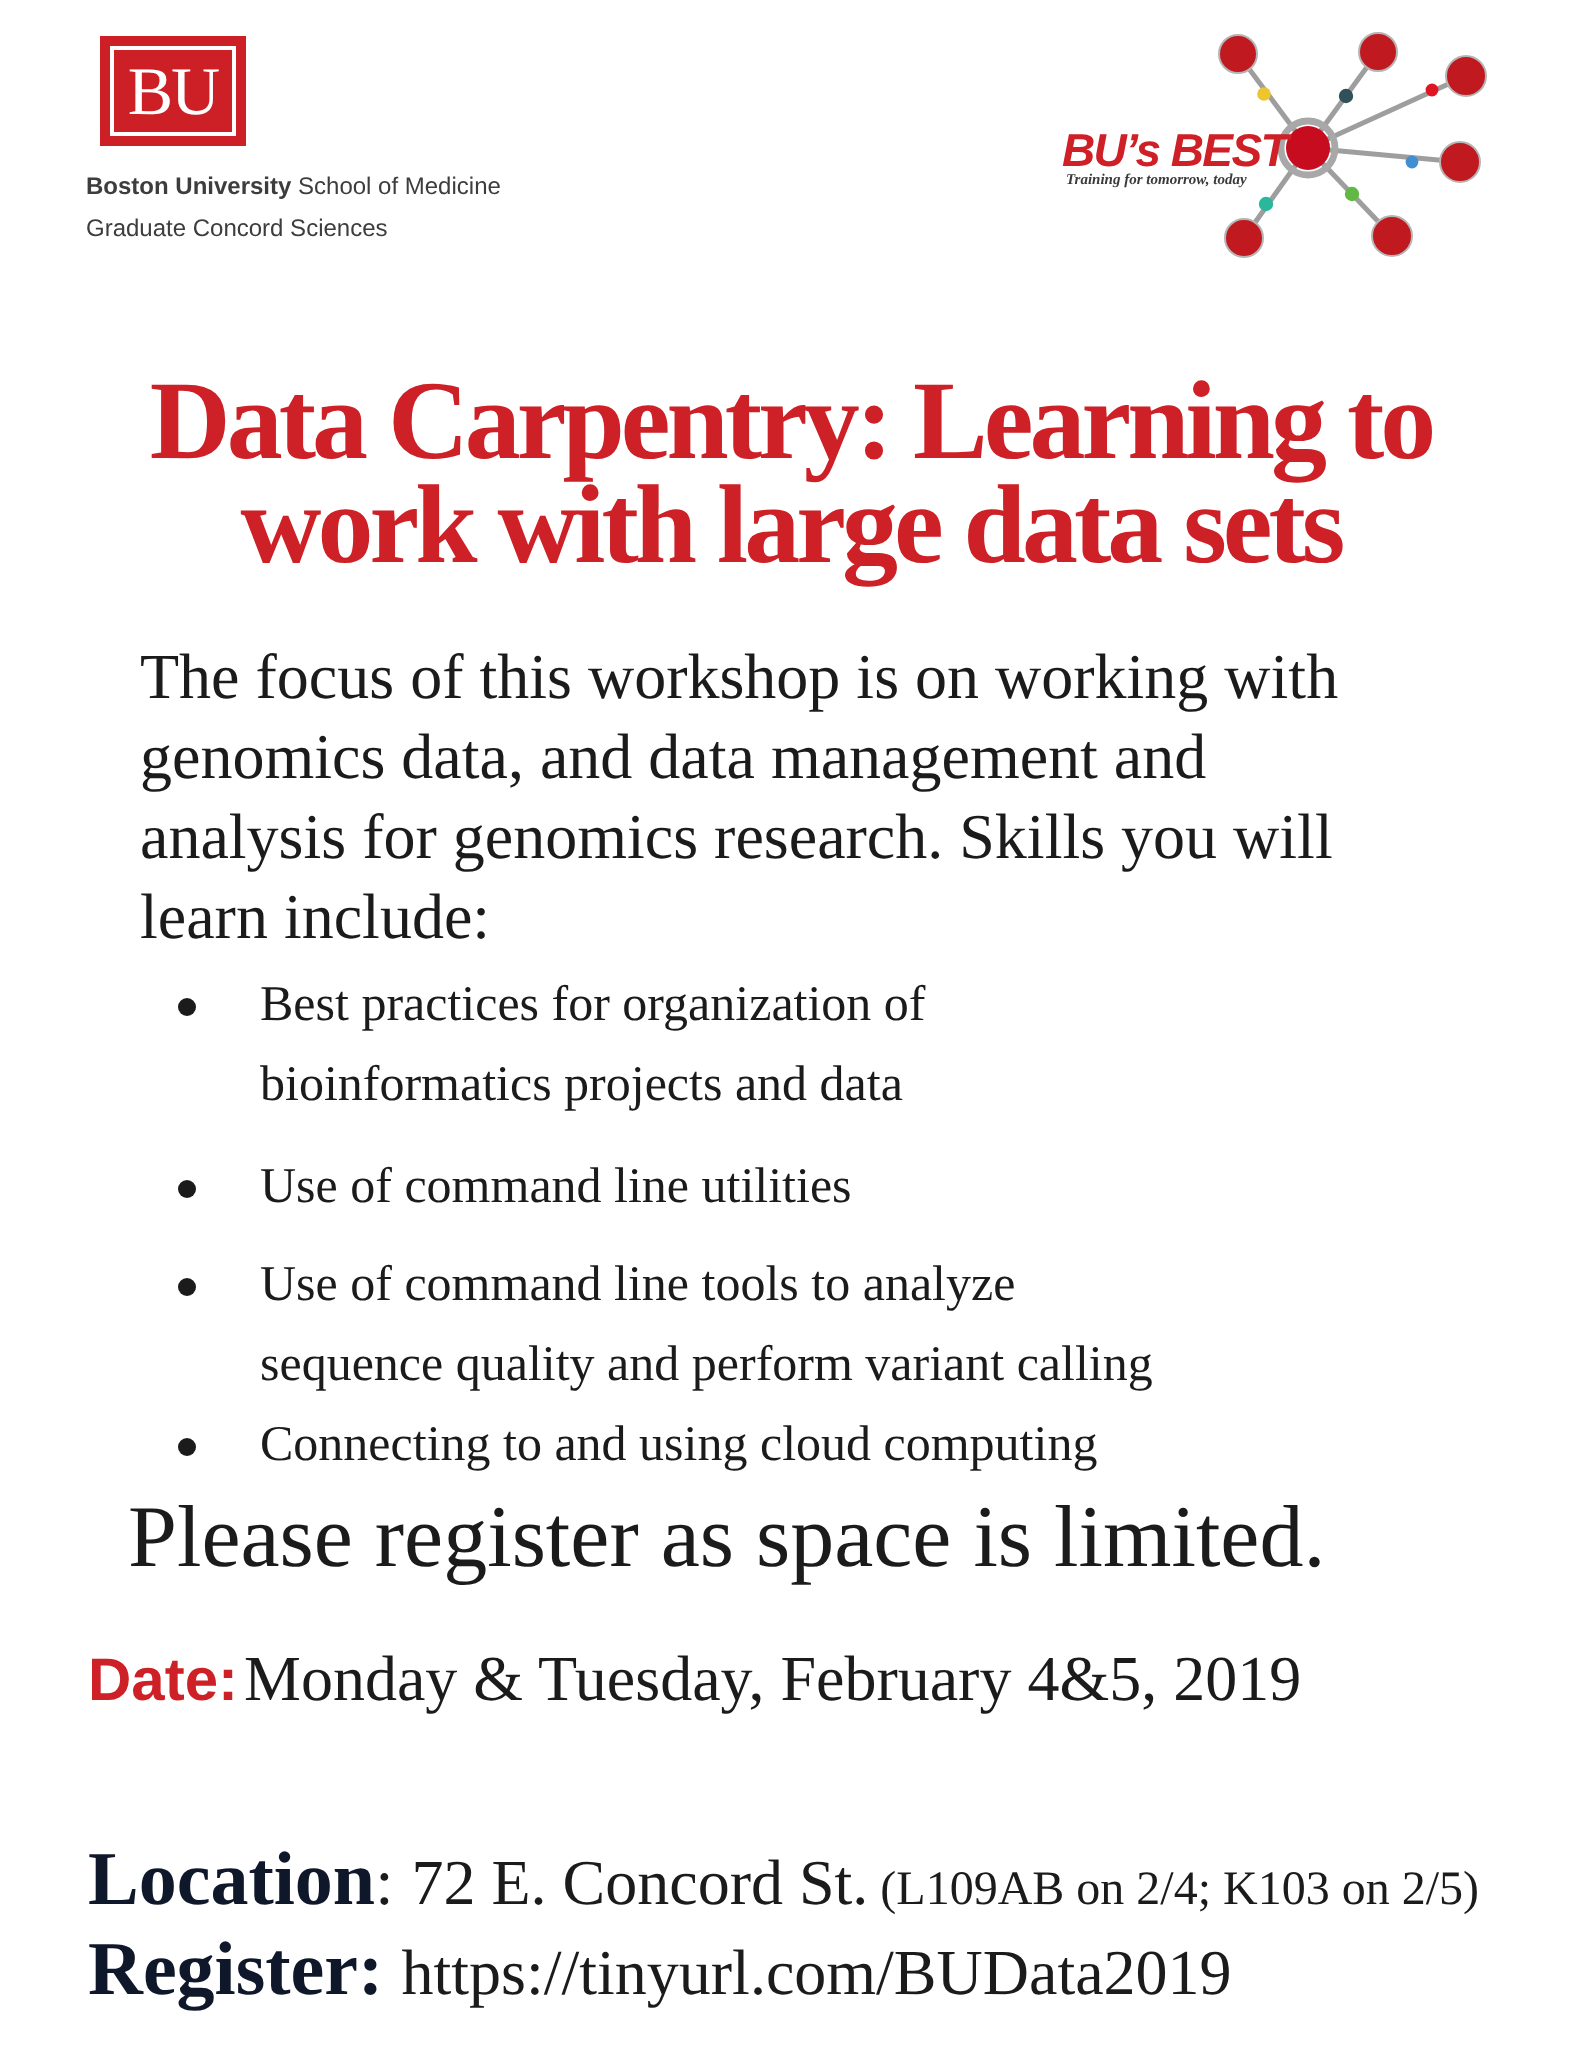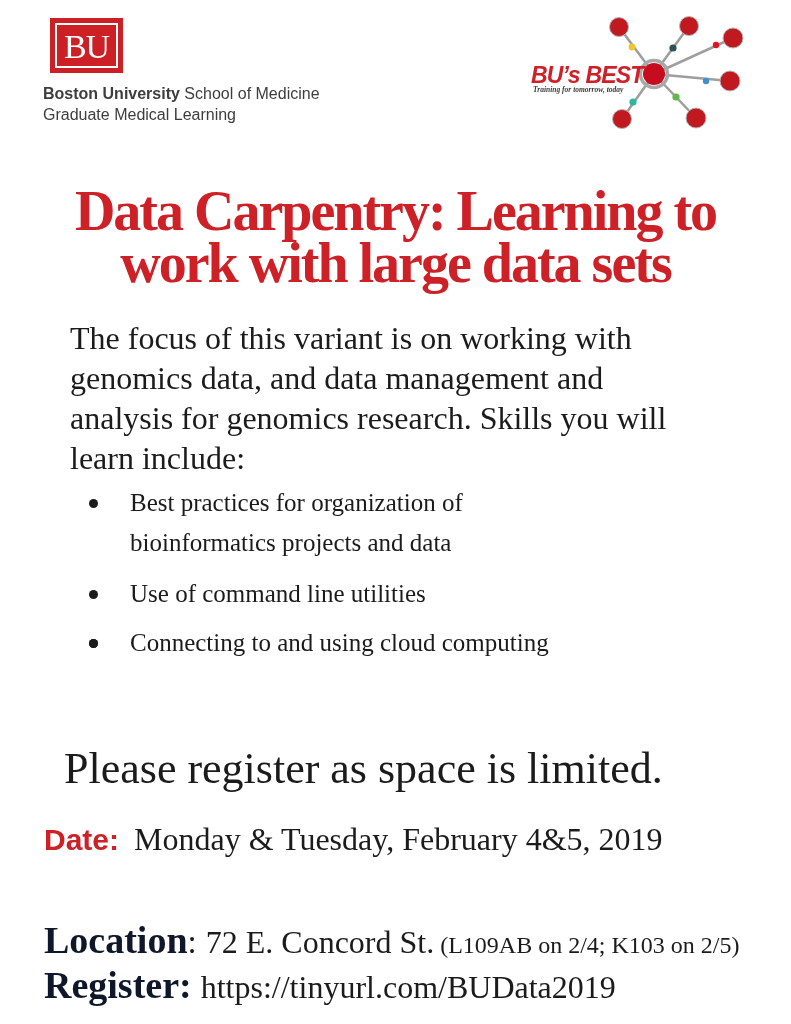--- a/index.html
+++ b/index.html
@@ -15,21 +15,21 @@
   .bu-box-inner{
     position:absolute;left:5px;top:5px;right:5px;bottom:5px;
     border:2px solid #ffffff;
   }
   .bu-letters{
     position:relative;color:#ffffff;font-family:"Liberation Serif",serif;
     font-size:34px;letter-spacing:-1px;line-height:1;top:1px;
   }
   .school{
     position:absolute;left:43px;top:83px;
-    font-family:"Liberation Sans",sans-serif;font-size:16px;line-height:21px;
+    font-family:"Liberation Sans",sans-serif;font-size:12px;line-height:21px;
     color:#3d3d3d;white-space:nowrap;
   }
   .school b{font-weight:bold;}
   .best-net{position:absolute;left:578px;top:4px;}
   .best-title{
     position:absolute;left:531px;top:62px;
     font-family:"Liberation Sans",sans-serif;font-weight:bold;
     font-size:23px;letter-spacing:-0.8px;color:#cf2027;white-space:nowrap;font-style:italic;
   }
   .best-tagline{
@@ -66,21 +66,21 @@
     position:absolute;left:64px;top:749px;margin:0;
     font-size:44px;line-height:40px;color:#1b1b1b;
   }
   
   .detail{
     position:absolute;left:44px;font-size:32px;line-height:40px;color:#1b1b1b;
     white-space:nowrap;
   }
   .detail .lbl-sans{
     font-family:"Liberation Sans",sans-serif;font-weight:bold;font-size:30px;
-    color:#cd2027;margin-right:15px;
+    color:#cd2027;margin-right:3px;
   }
   .detail .lbl-serif{
     font-family:"Liberation Serif",serif;font-weight:bold;font-size:38px;
     color:#0f172a;
   }
   .detail .colon-dark{
     font-family:"Liberation Serif",serif;font-weight:normal;font-size:33px;
     color:#1b1b1b;margin-right:9px;
   }
   .detail .lbl-serif.with-gap{margin-right:9px;}
@@ -94,21 +94,21 @@
 <body>
 
 <div class="page">
 
   <div class="bu-box">
     <div class="bu-box-inner"></div>
     <span class="bu-letters">BU</span>
   </div>
   <div class="school">
     <div><b>Boston University</b><span> School of Medicine</span></div>
-    <div>Graduate Medical Learning</div>
+    <div>Graduate Concord Sciences</div>
   </div>
 
   <svg class="best-net" width="182" height="140" viewBox="0 0 182 140">
     <g stroke="#9e9e9e" stroke-width="2.5">
       <line x1="76" y1="70" x2="41" y2="23"></line>
       <line x1="76" y1="70" x2="111" y2="22"></line>
       <line x1="76" y1="70" x2="155" y2="34"></line>
       <line x1="76" y1="70" x2="152" y2="77"></line>
       <line x1="76" y1="70" x2="44" y2="115"></line>
       <line x1="76" y1="70" x2="118" y2="114"></line>
@@ -131,30 +131,31 @@
     </g>
     <circle cx="76" cy="70" r="13.5" fill="none" stroke="#a8a8a8" stroke-width="3.4"></circle>
     <circle cx="76" cy="70" r="11" fill="#c60c1e"></circle>
   </svg>
   <span class="best-title">BU’s BEST</span>
   <span class="best-tagline">Training for tomorrow, today</span>
 
   <h1 class="title">Data Carpentry: Learning to
 work with large data sets</h1>
 
-  <p class="intro">The focus of this variant is on working with
+  <p class="intro">The focus of this workshop is on working with
 genomics data, and data management and
 analysis for genomics research. Skills you will
 learn include:</p>
 
   <ul class="skills">
     <li><span class="dot"></span><span>Best practices for organization of
 bioinformatics projects and data</span></li>
     <li><span class="dot"></span><span>Use of command line utilities</span></li>
-    <li><span class="dot"></span></li>
+    <li><span class="dot"></span><span>Use of command line tools to analyze
+sequence quality and perform variant calling</span></li>
     <li><span class="dot"></span><span>Connecting to and using cloud computing</span></li>
   </ul>
 
   <p class="closing">Please register as space is limited.</p>
 
   <div class="detail row-date">
     <span class="lbl-sans">Date:</span><span class="val">Monday &amp; Tuesday, February 4&amp;5, 2019</span>
   </div>
   <div class="detail row-location">
     <span class="lbl-serif">Location</span><span class="colon-dark">:</span><span class="val">72 E. Concord St.</span><span class="note"> (L109AB on 2/4; K103 on 2/5)</span>

